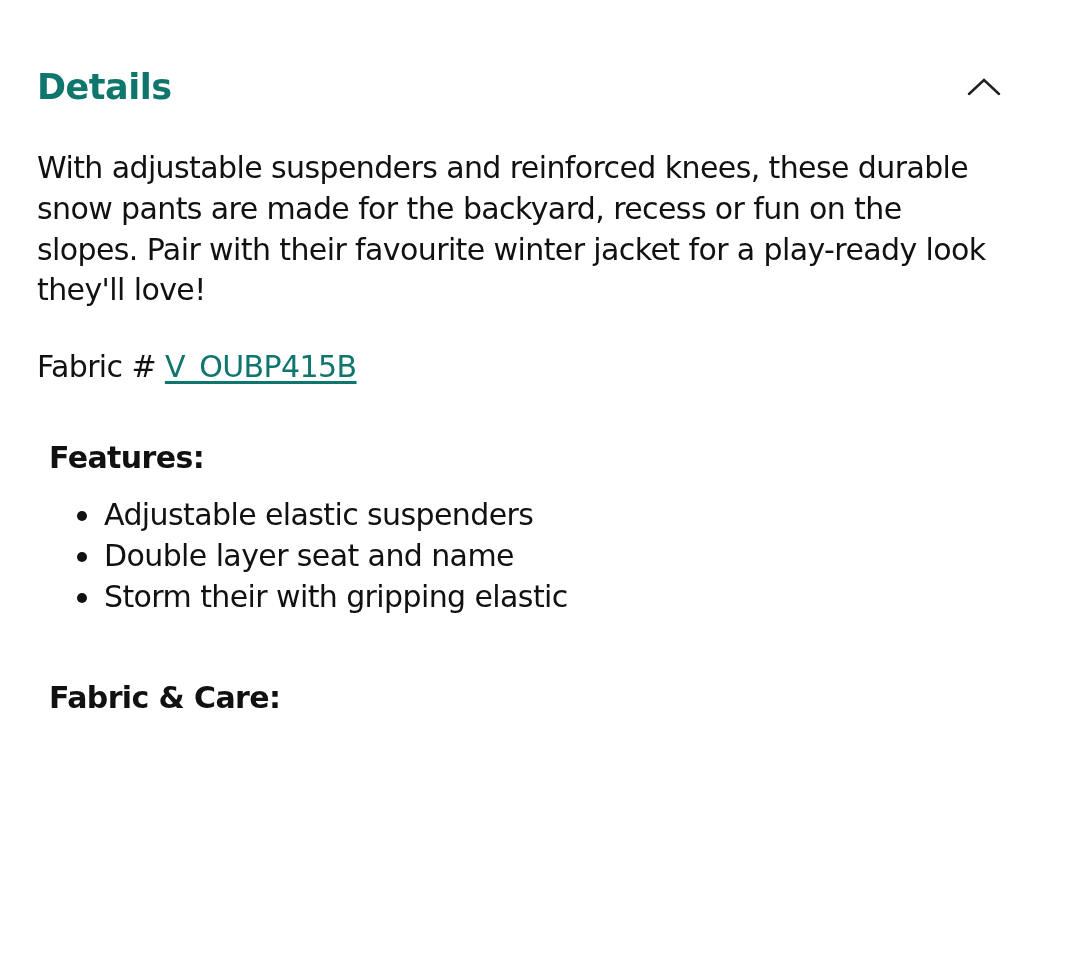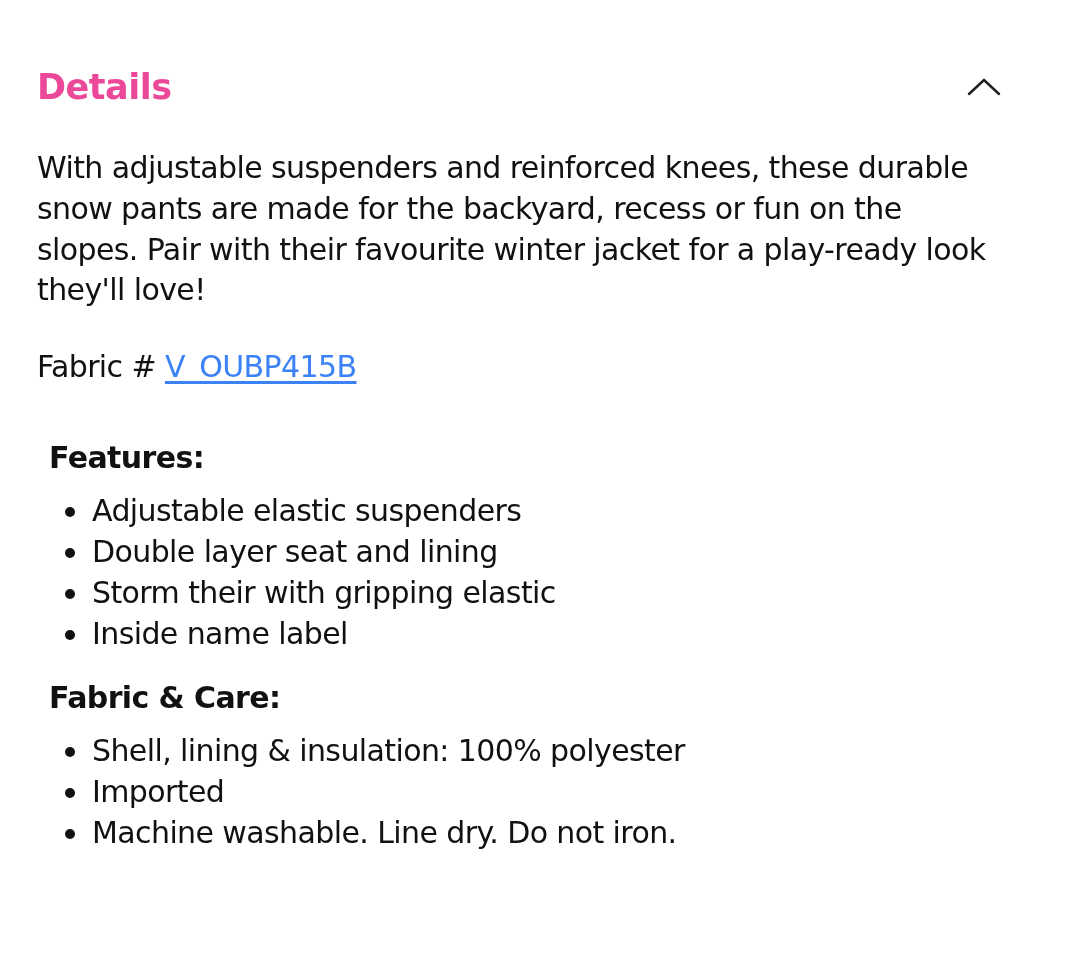--- a/index.html
+++ b/index.html
@@ -3,30 +3,30 @@
 <meta charset="utf-8">
 <style>
   html, body { margin: 0; padding: 0; background: #ffffff; }
   body {
     width: 1079px; height: 971px; overflow: hidden;
     font-family: "DejaVu Sans", sans-serif;
     color: #111111;
     position: relative;
   }
   .header { position: absolute; left: 37px; top: 64px; width: 965px; height: 50px; }
-  .title { font-size: 35px; font-weight: bold; letter-spacing: -0.5px; line-height: 46px; margin: 0; color: #ec4899; }
+  .title { font-size: 35px; font-weight: bold; letter-spacing: -0.5px; line-height: 46px; margin: 0; color: #0f766e; }
   .chevron { position: absolute; right: 0; top: 8px; width: 36px; height: 30px; cursor: pointer; }
   .desc {
     position: absolute; left: 37px; top: 148px; width: 965px;
     font-size: 30px; line-height: 40.8px; letter-spacing: -0.6px; margin: 0;
   }
   .style-line { position: absolute; left: 37px; top: 346px; font-size: 30px; line-height: 41px; letter-spacing: -0.6px; }
-  .style-line a { color: #3b82f6; text-decoration: underline; text-underline-offset: 4px; }
+  .style-line a { color: #0f766e; text-decoration: underline; text-underline-offset: 4px; }
   .block-title { font-weight: bold; font-size: 30px; line-height: 41px; letter-spacing: -0.6px; margin: 12px; }
-  .list { margin: 4px; padding: 0; list-style: none; }
+  .list { margin: 16px; padding: 0; list-style: none; }
   .list li { position: relative; padding-left: 51px; font-size: 30px; line-height: 41px; letter-spacing: -0.6px; }
   .list li::before {
     content: ""; position: absolute; left: 24px; top: 17px;
     width: 10px; height: 10px; border-radius: 50%; background: #111;
   }
   .features { position: absolute; left: 37px; top: 425px; width: 965px; }
   .fabric { position: absolute; left: 37px; top: 665px; width: 965px; }
 </style>
 </head>
 <body>
@@ -43,26 +43,20 @@
 <p class="desc">With adjustable suspenders and reinforced knees, these durable snow pants are made for the backyard, recess or fun on the slopes. Pair with their favourite winter jacket for a play-ready look they'll love!</p>
 
 <div class="style-line">
   <span>Fabric # </span><a href="#">V_OUBP415B</a>
 </div>
 
 <div class="features">
   <p class="block-title">Features:</p>
   <ul class="list">
     <li>Adjustable elastic suspenders</li>
-    <li>Double layer seat and lining</li>
+    <li>Double layer seat and name</li>
     <li>Storm their with gripping elastic</li>
-    <li>Inside name label</li>
   </ul>
 </div>
 
 <div class="fabric">
   <p class="block-title">Fabric &amp; Care:</p>
-  <ul class="list">
-    <li>Shell, lining &amp; insulation: 100% polyester</li>
-    <li>Imported</li>
-    <li>Machine washable. Line dry. Do not iron.</li>
-  </ul>
 </div>
 
 </body></html>

